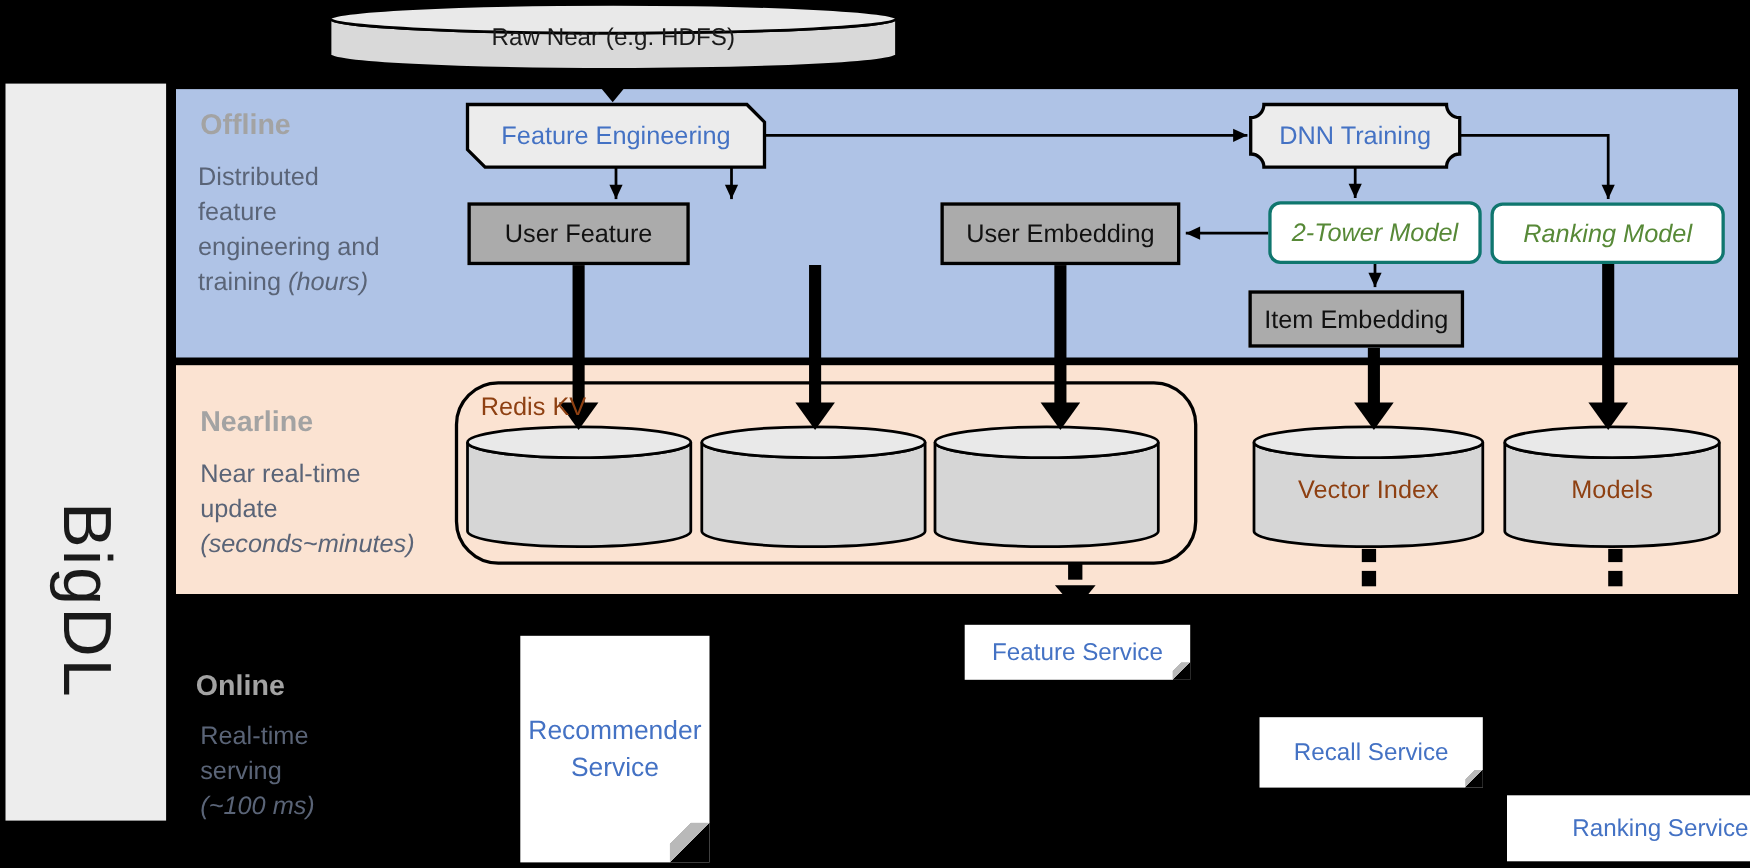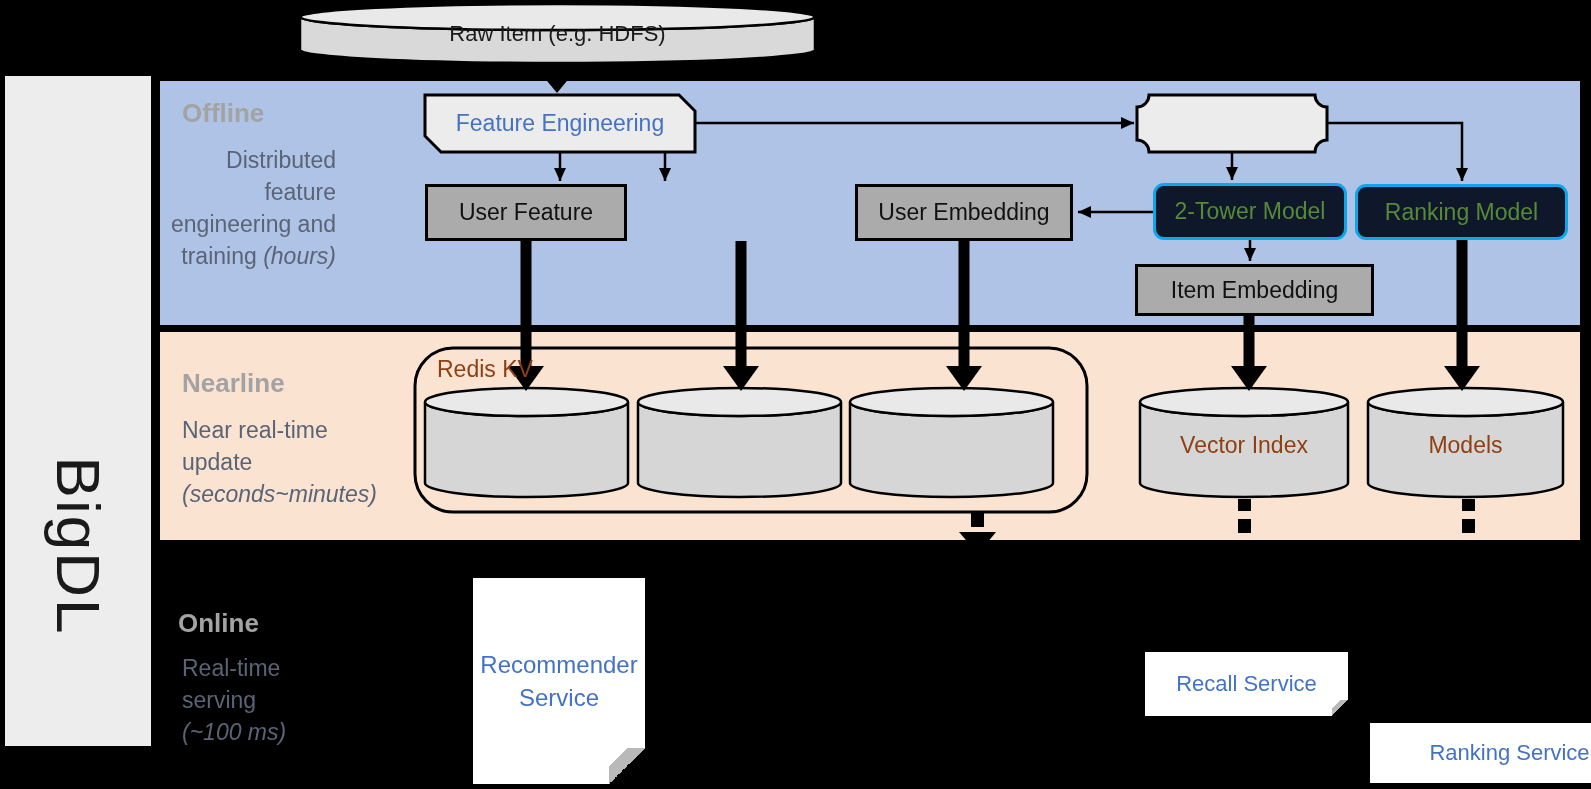--- a/index.html
+++ b/index.html
@@ -8,23 +8,23 @@
   .band{position:absolute;}
   svg.overlay{position:absolute;left:0;top:0;z-index:2;}
   .lbl{position:absolute;z-index:3;}
   .band-label{font-size:26px;font-weight:700;color:#a3a3a3;}
   .band-desc{font-size:23px;line-height:32px;color:#5A6477;}
   .band-desc i{font-style:italic;}
   .node-label{display:flex;align-items:center;justify-content:center;text-align:center;}
   .gray-box{position:absolute;z-index:3;background:#ABABAB;border:3px solid #000;
             box-sizing:border-box;color:#111;font-size:23px;
             display:flex;align-items:center;justify-content:center;}
-  .model-box{position:absolute;z-index:3;background:#0f172a;border:3px solid #0ea5e9;
+  .model-box{position:absolute;z-index:3;background:#ffffff;border:3px solid #0f766e;
              border-radius:11px;box-sizing:border-box;color:#578937;font-size:23px;
-             display:flex;align-items:center;justify-content:center;}
+             display:flex;align-items:center;justify-content:center;font-style:italic;}
   .svc-box{position:absolute;z-index:3;background:#fff;color:#4472C4;font-size:22px;
            display:flex;align-items:center;justify-content:center;text-align:center;}
   .curl{position:absolute;right:0;bottom:0;
         background:linear-gradient(to top left,#000 0%,#000 50%,#b9b9b9 50%,#b9b9b9 74%,#ffffff 74%);}
   .blue-shape-label{color:#4472C4;font-size:23px;}
   .brown{color:#8E4012;}
 </style>
 </head>
 <body>
 
@@ -121,57 +121,62 @@
       <rect x="1238" y="519" width="13" height="14" fill="#000"></rect>
     </g>
 
     <g>
       <rect x="1462" y="499" width="13" height="12" fill="#000"></rect>
       <rect x="1462" y="519" width="13" height="14" fill="#000"></rect>
     </g>
   </svg>
 
   <div class="lbl band-label" style="left:182px;top:98px;">Offline</div>
-  <div class="lbl band-desc" style="left:168px;top:144px;width:168px;text-align:right;">
+  <div class="lbl band-desc" style="left:180px;top:144px;width:168px;">
     <span>Distributed feature engineering and training</span>
     <i>(hours)</i>
   </div>
 
   <div class="lbl band-label" style="left:182px;top:368px;">Nearline</div>
   <div class="lbl band-desc" style="left:182px;top:414px;width:200px;">
     <span>Near real-time update</span>
     <i>(seconds~minutes)</i>
   </div>
 
   <div class="lbl band-label" style="left:178px;top:608px;">Online</div>
   <div class="lbl band-desc" style="left:182px;top:652px;width:118px;">
     <span>Real-time serving</span>
     <i>(~100 ms)</i>
   </div>
 
-  <div class="lbl node-label" style="left:300px;top:6px;width:515px;height:56px;font-size:22px;color:#1a1a1a;">Raw Item (e.g. HDFS)</div>
+  <div class="lbl node-label" style="left:300px;top:6px;width:515px;height:56px;font-size:22px;color:#1a1a1a;">Raw Near (e.g. HDFS)</div>
 
   <div class="lbl node-label blue-shape-label" style="left:425px;top:95px;width:270px;height:57px;">Feature Engineering</div>
+  <div class="lbl node-label blue-shape-label" style="left:1137px;top:95px;width:190px;height:57px;">DNN Training</div>
 
   <div class="gray-box" style="left:425px;top:184px;width:202px;height:57px;">User Feature</div>
   <div class="gray-box" style="left:855px;top:184px;width:218px;height:57px;">User Embedding</div>
-  <div class="gray-box" style="left:1135px;top:264px;width:239px;height:52px;">Item Embedding</div>
+  <div class="gray-box" style="left:1135px;top:264px;width:196px;height:52px;">Item Embedding</div>
 
   <div class="model-box" style="left:1153px;top:183px;width:194px;height:57px;">2-Tower Model</div>
   <div class="model-box" style="left:1355px;top:184px;width:213px;height:56px;">Ranking Model</div>
 
   <div class="lbl brown" style="left:437px;top:356px;font-size:23px;">Redis KV</div>
   <div class="lbl node-label brown" style="left:1140px;top:400px;width:208px;height:90px;font-size:23px;">Vector Index</div>
   <div class="lbl node-label brown" style="left:1368px;top:400px;width:195px;height:90px;font-size:23px;text-align:center;">Models</div>
 
   <div class="svc-box" style="left:473px;top:578px;width:172px;height:206px;font-size:24px;line-height:33px;">
     <span>Recommender Service</span>
     <span class="curl" style="width:36px;height:36px;"></span>
   </div>
 
+  <div class="svc-box" style="left:877px;top:568px;width:205px;height:50px;">
+    <span>Feature Service</span>
+    <span class="curl" style="width:16px;height:16px;"></span>
+  </div>
 
   <div class="svc-box" style="left:1145px;top:652px;width:203px;height:64px;">
     <span>Recall Service</span>
     <span class="curl" style="width:16px;height:16px;"></span>
   </div>
 
   <div class="svc-box" style="left:1370px;top:723px;width:207px;height:60px;padding-left:36px;">
     <span>Ranking Service</span>
     <span class="curl" style="width:16px;height:16px;"></span>
   </div>

